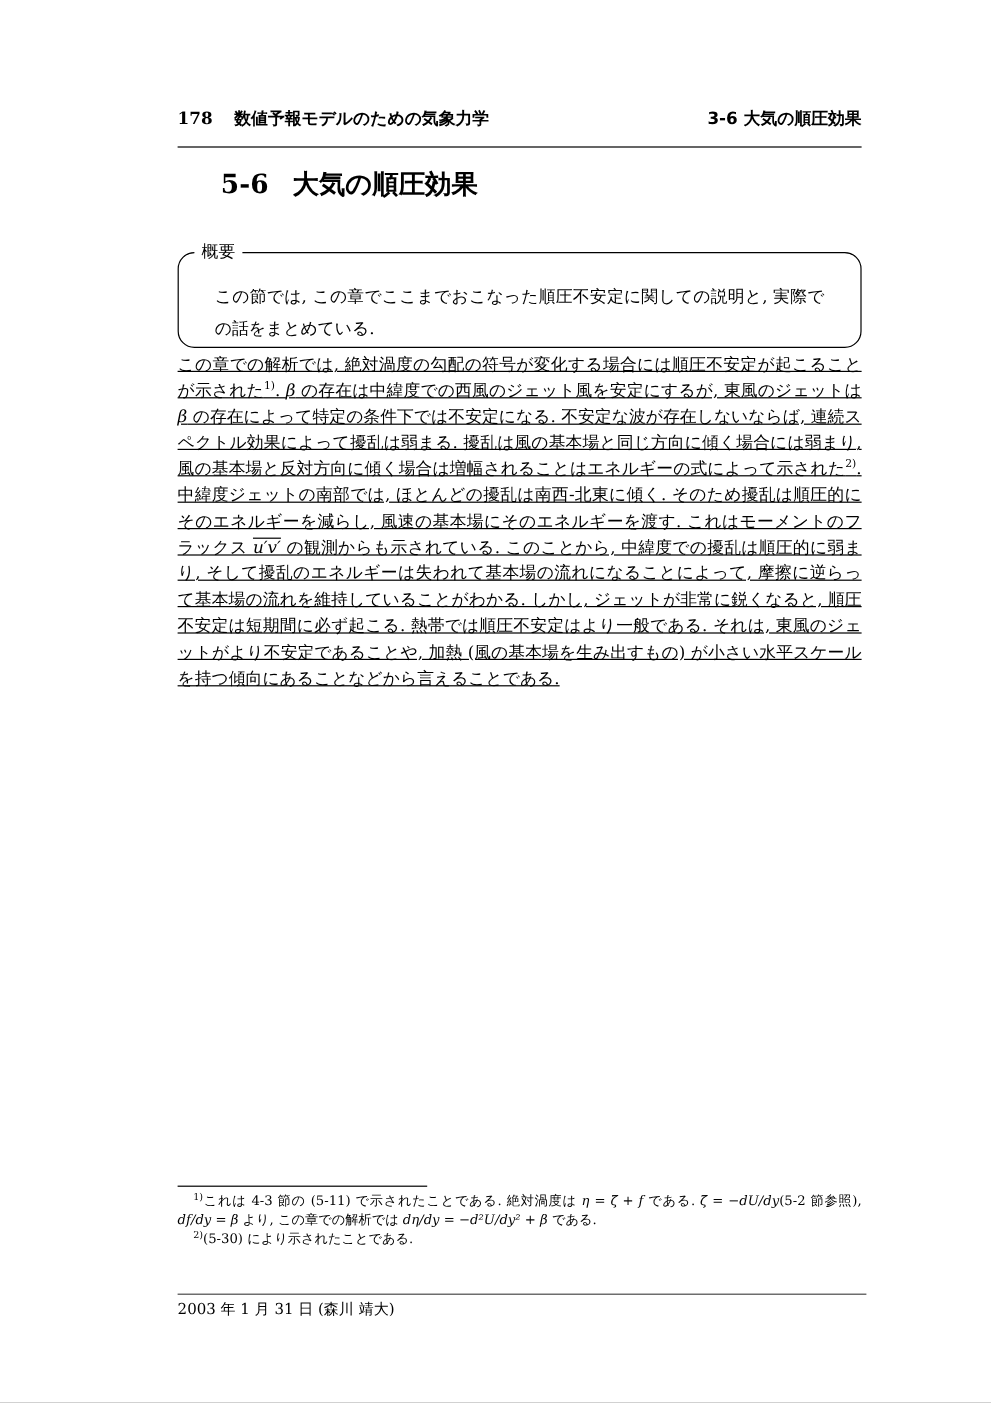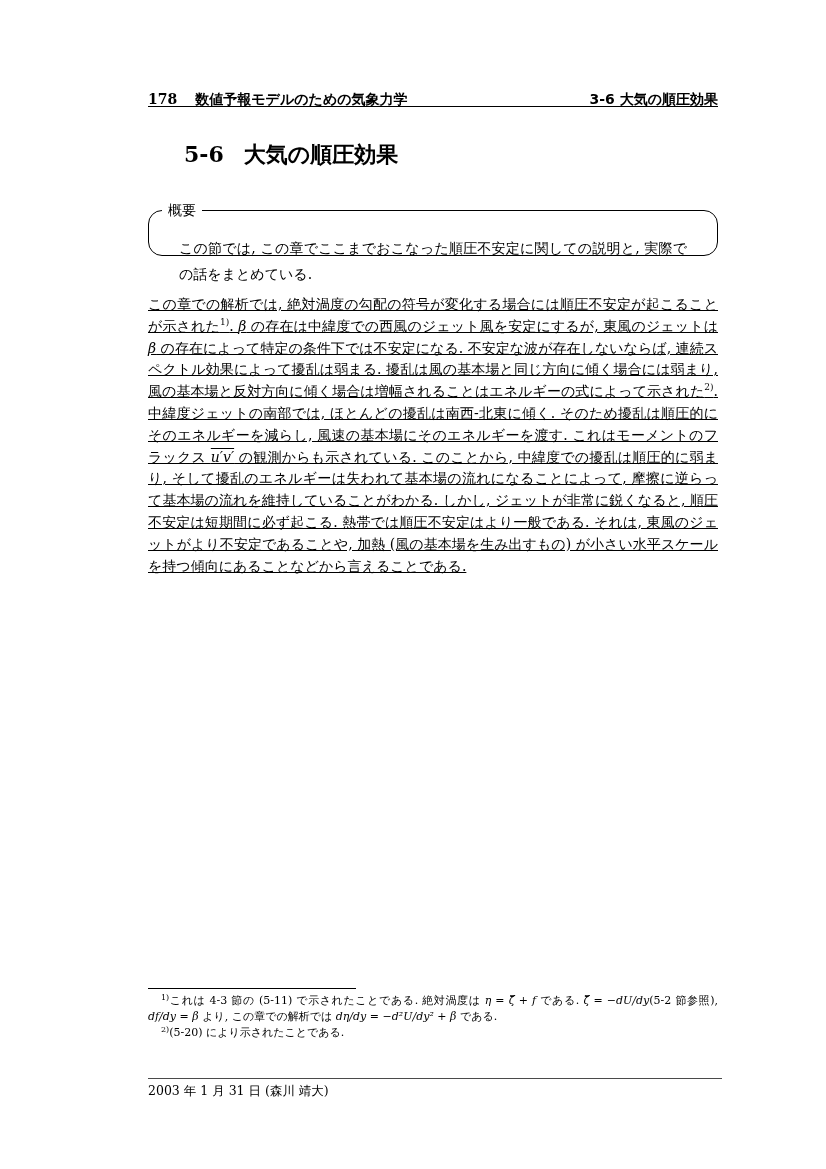--- a/index.html
+++ b/index.html
@@ -9,37 +9,37 @@
     background:#ffffff;
     color:#000;
     overflow:hidden;
     font-family:"DejaVu Serif","Liberation Serif",serif;
   }
   
   .running-header{
     position:absolute;left:148px;top:92px;width:570px;
     display:flex;justify-content:space-between;align-items:baseline;
     border-bottom:1px solid #000;
-    padding-bottom:0;
+    padding-bottom:16px;
     font-weight:bold;font-size:14px;line-height:14px;
   }
   .hdr-left{display:flex;gap:18px;align-items:baseline;}
   .pageno{font-family:"DejaVu Serif","Liberation Serif",serif;font-weight:bold;}
   .gothic{font-family:"DejaVu Sans","Liberation Sans",sans-serif;}
   
   .section-title{
     position:absolute;left:148px;top:141px;width:570px;
     font-size:22px;font-weight:bold;line-height:26px;
     display:flex;gap:20px;align-items:baseline;margin-left:36px;
   }
   .section-title .num{font-family:"DejaVu Serif","Liberation Serif",serif;}
   .section-title .ttl{font-family:"DejaVu Sans","Liberation Sans",sans-serif;}
   
   .summary-box{
-    position:absolute;left:148px;top:210px;width:570px;height:46px;
+    position:absolute;left:148px;top:210px;width:570px;height:80px;
     box-sizing:border-box;
     border:1.6px solid #000;border-radius:14px;
     background:#fff;
   }
   .summary-label{
     position:absolute;top:-10px;left:13px;
     background:#fff;padding:0 6px;
     font-size:14px;line-height:18px;
   }
   .summary-text{
@@ -92,20 +92,20 @@
   <div class="summary-box">
     <span class="summary-label">概要</span>
     <p class="summary-text">この節では, この章でここまでおこなった順圧不安定に関しての説明と, 実際での話をまとめている.</p>
   </div>
 
   <p class="body-par"><span>この章での解析では, 絶対渦度の勾配の符号が変化する場合には順圧不安定が起こることが示された</span><sup class="sup">1)</sup><span>. </span><span class="mi">β</span><span> の存在は中緯度での西風のジェット風を安定にするが, 東風のジェットは </span><span class="mi">β</span><span> の存在によって特定の条件下では不安定になる. 不安定な波が存在しないならば, 連続スペクトル効果によって擾乱は弱まる. 擾乱は風の基本場と同じ方向に傾く場合には弱まり, 風の基本場と反対方向に傾く場合は増幅されることはエネルギーの式によって示された</span><sup class="sup">2)</sup><span>. 中緯度ジェットの南部では, ほとんどの擾乱は南西-北東に傾く. そのため擾乱は順圧的にそのエネルギーを減らし, 風速の基本場にそのエネルギーを渡す. これはモーメントのフラックス </span><span class="ovl">u′v′</span><span> の観測からも示されている. このことから, 中緯度での擾乱は順圧的に弱まり, そして擾乱のエネルギーは失われて基本場の流れになることによって, 摩擦に逆らって基本場の流れを維持していることがわかる. しかし, ジェットが非常に鋭くなると, 順圧不安定は短期間に必ず起こる. 熱帯では順圧不安定はより一般である. それは, 東風のジェットがより不安定であることや, 加熱 (風の基本場を生み出すもの) が小さい水平スケールを持つ傾向にあることなどから言えることである.</span></p>
 
   <div class="footnote-area">
     <div class="footnote-rule"></div>
     <p class="footnote"><sup class="fsup">1)</sup><span>これは 4-3 節の (5-11) で示されたことである. 絶対渦度は </span><span class="mi">η = ζ̄ + f</span><span> である. </span><span class="mi">ζ̄ = −dU/dy</span><span>(5-2 節参照), </span><span class="mi">df/dy = β</span><span> より, この章での解析では </span><span class="mi">dη/dy = −d²U/dy² + β</span><span> である.</span></p>
-    <p class="footnote"><sup class="fsup">2)</sup><span>(5-20) により示されたことである.</span></p>
+    <p class="footnote"><sup class="fsup">2)</sup><span>(5-30) により示されたことである.</span></p>
   </div>
 
   <div class="page-footer">
     <p class="footer-date">2003 年 1 月 31 日 (森川 靖大)</p>
   </div>
 
 </div>
 
 </body></html>

